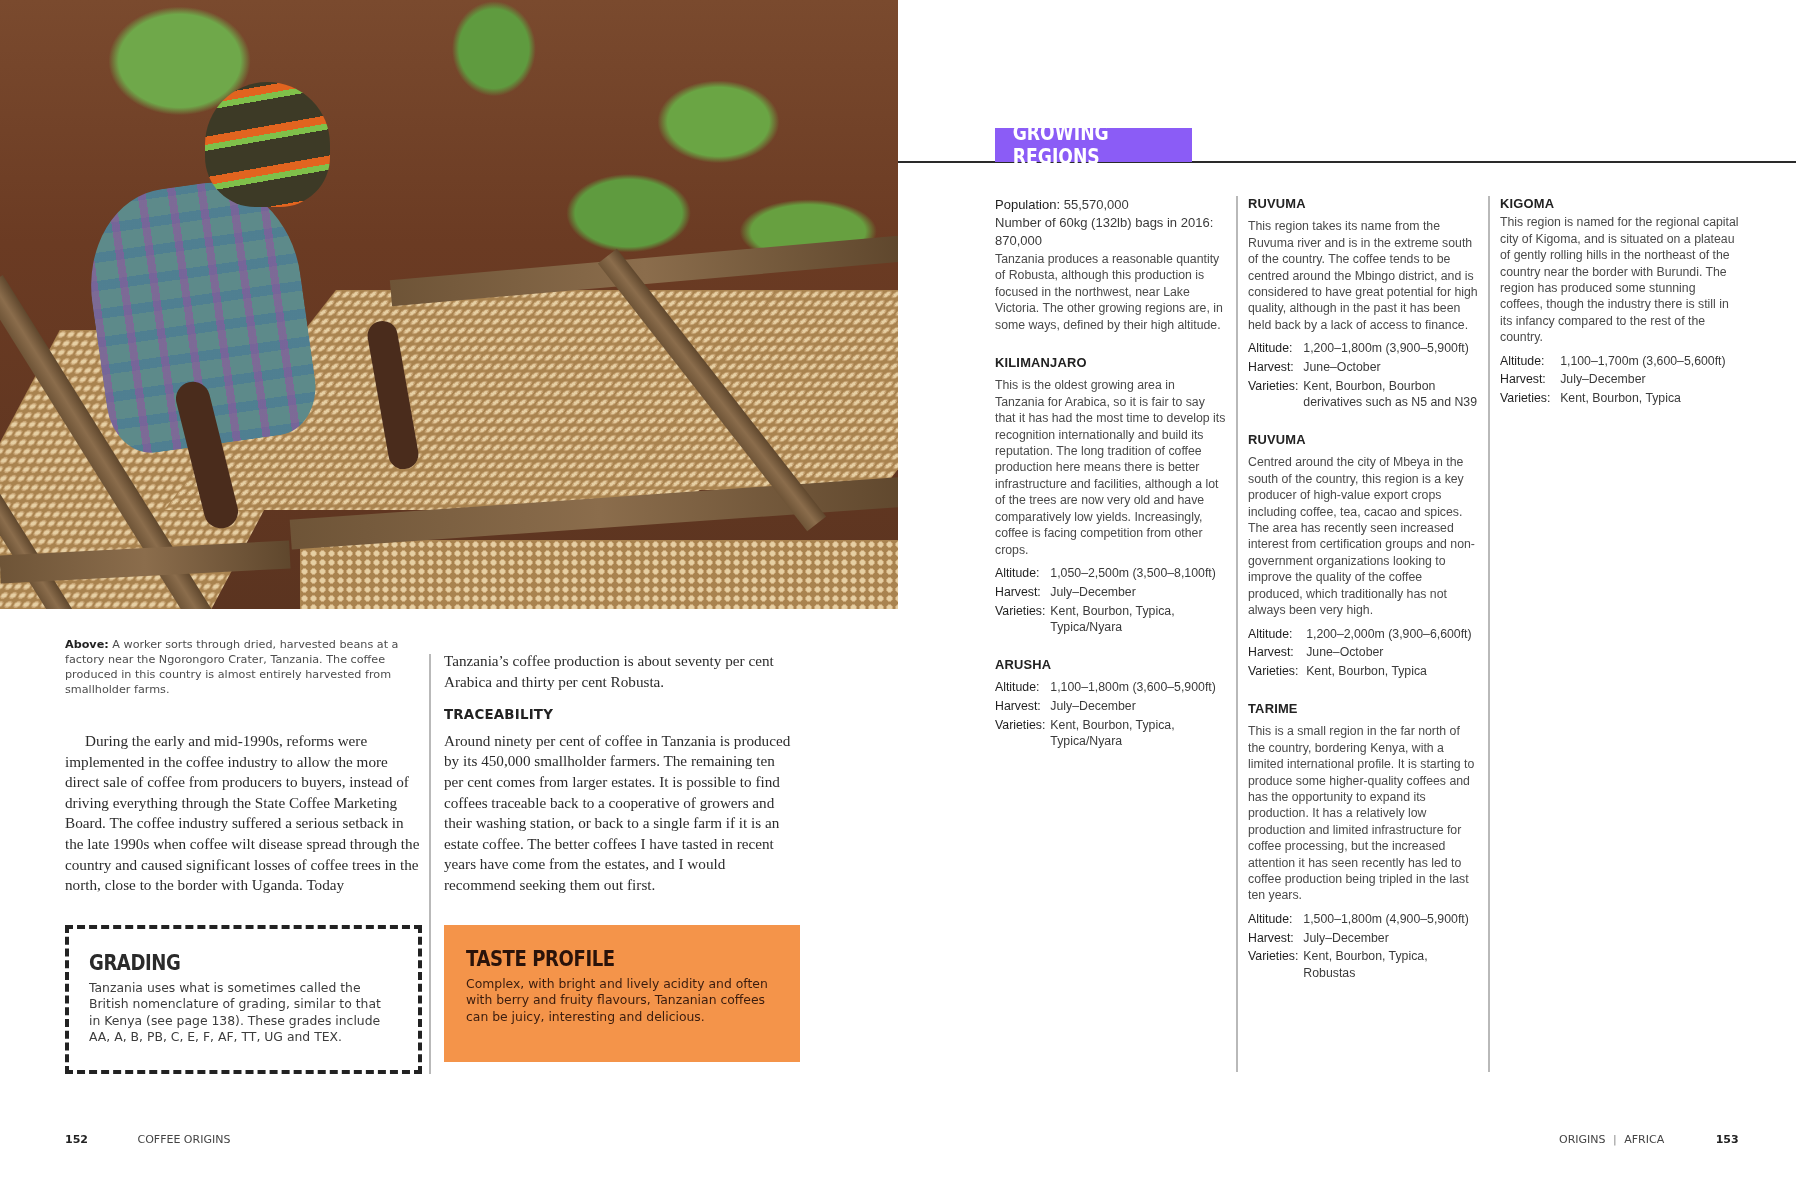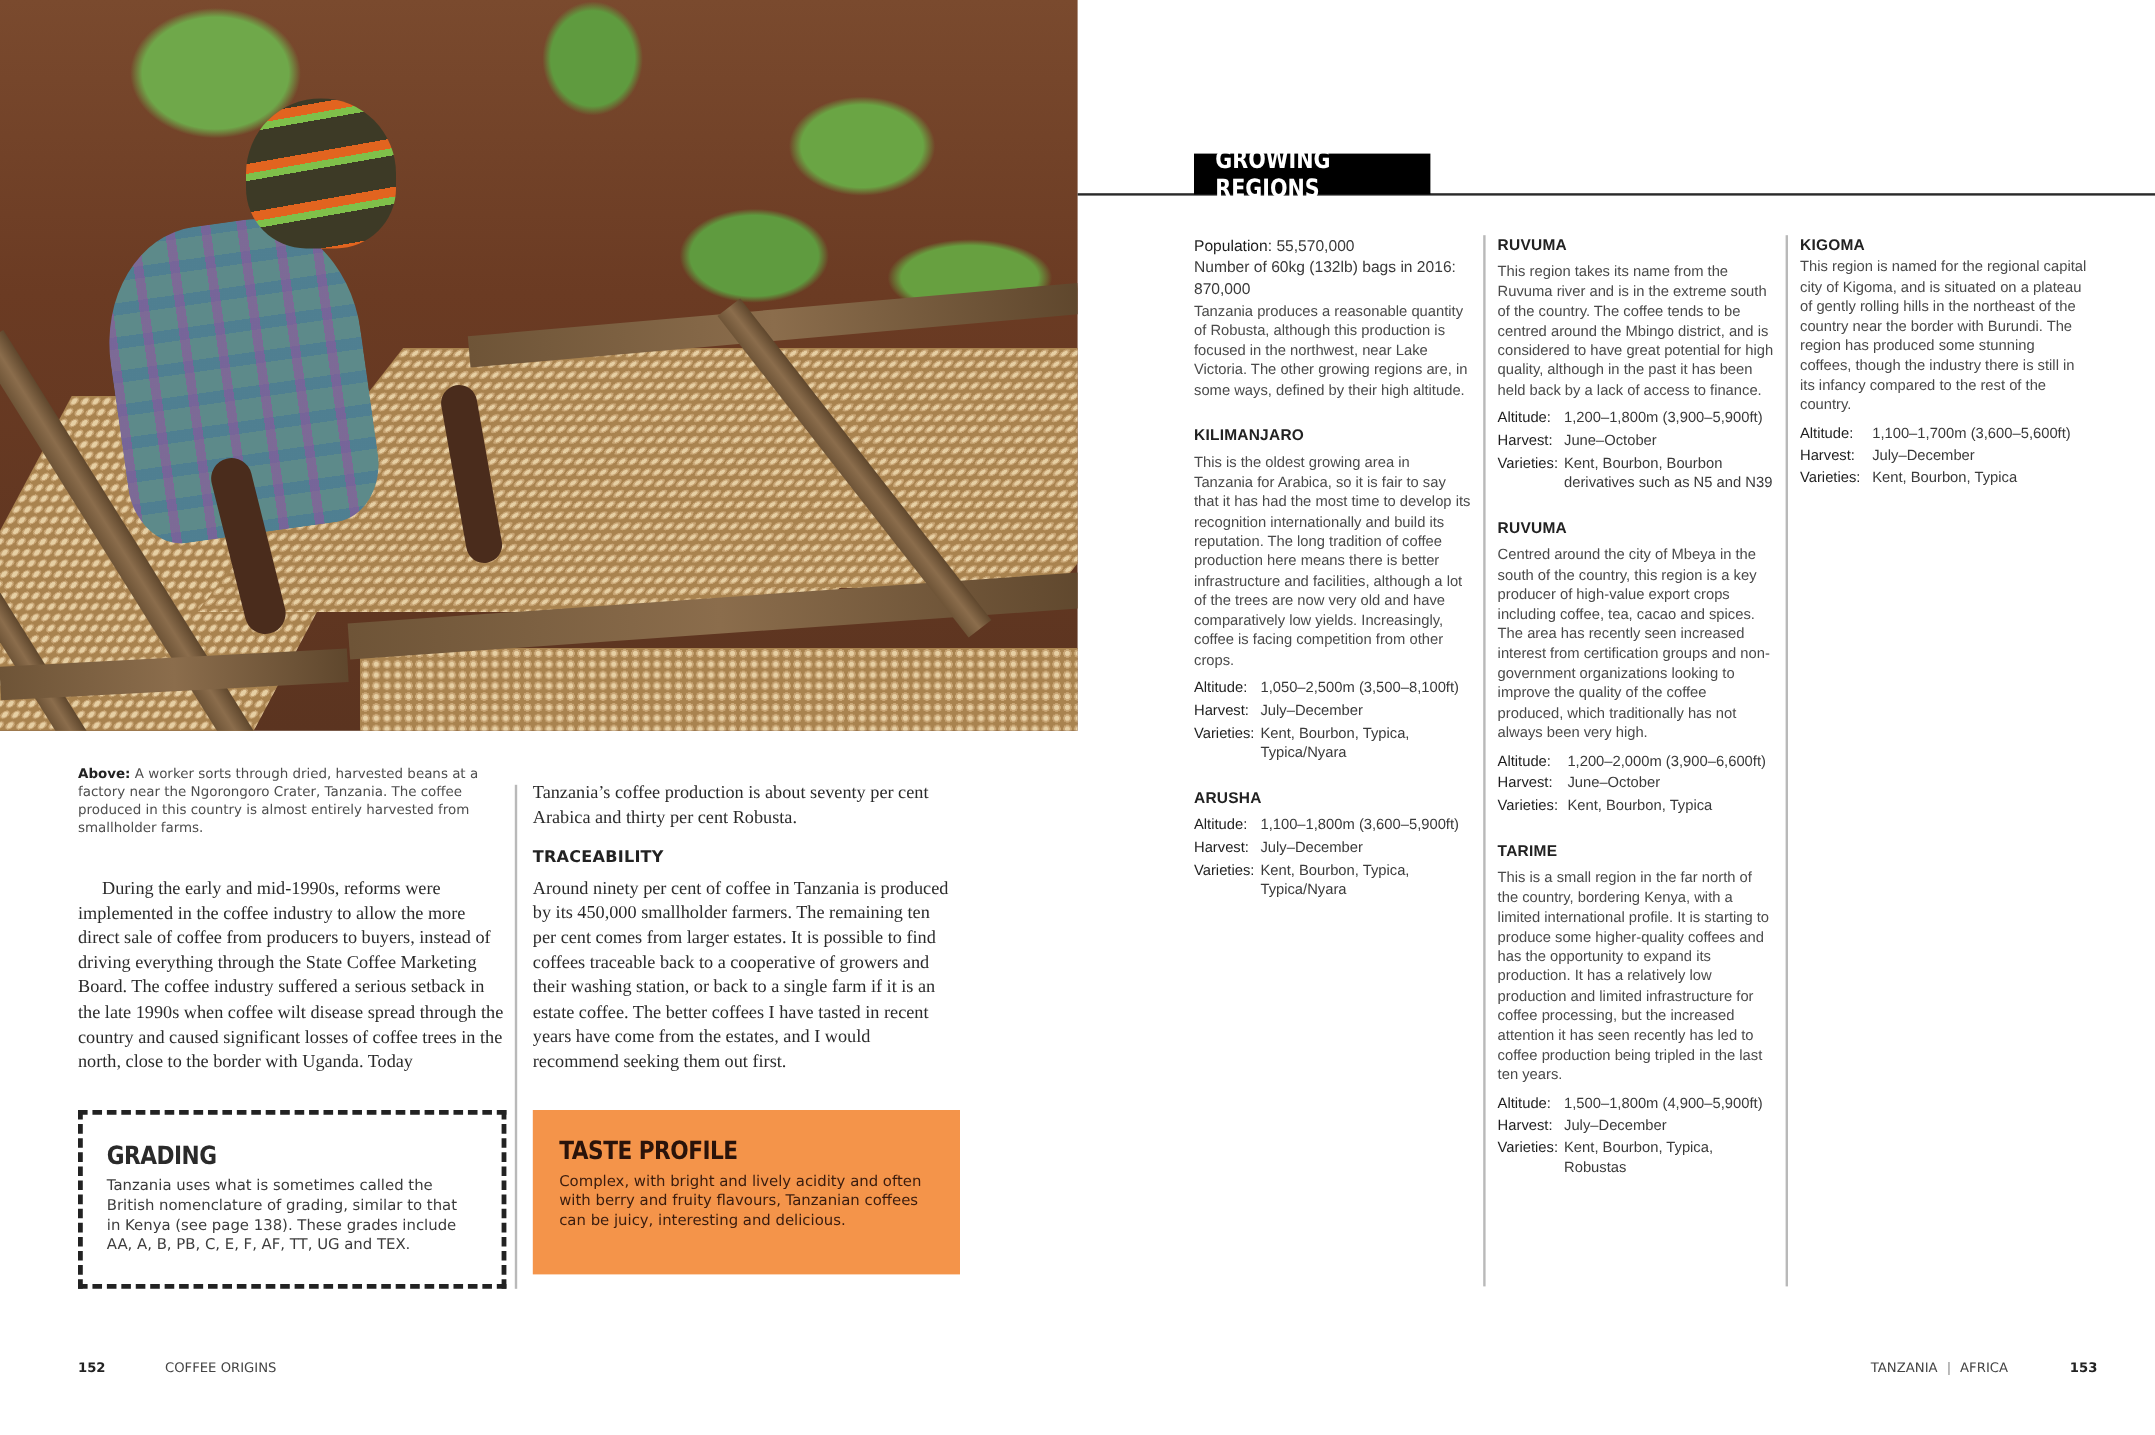--- a/index.html
+++ b/index.html
@@ -68,21 +68,21 @@
   .taste-box {
     position: absolute; left: 444px; top: 925px; width: 356px; height: 137px;
     background: #f4944a; padding: 22px 22px 0 22px;
   }
   .taste-box .box-title { color: #2a130a; }
   .taste-box .box-text { color: #3a1c0e; }
 
   
   .regions-rule { position: absolute; left: 898px; top: 161px; width: 898px; height: 2px; background: #2a2a2a; }
   .regions-tab {
-    position: absolute; left: 995px; top: 128px; width: 197px; height: 34px; background: #000000;
+    position: absolute; left: 995px; top: 128px; width: 197px; height: 34px; background: #8b5cf6;
     display: flex; align-items: center; justify-content: center;
   }
   .regions-tab span {
     color: #fff; font-family: "DejaVu Sans", sans-serif; font-weight: bold; font-size: 21px;
     display: inline-block; transform: scaleX(0.82); letter-spacing: 0;
   }
 
   .rcol {
     position: absolute; top: 196px;
     font-family: Liberation Sans, sans-serif; font-size: 12.3px; line-height: 16.4px; color: #4a4a4a;
@@ -292,17 +292,17 @@
       <tr>
             <td class="k">Varieties:</td>
             <td>Kent, Bourbon, Typica</td>
           </tr>
     </tbody>
       </table>
   </div>
 </div>
 
 <div class="folio" style="left:1559px;">
-  <span>TANZANIA</span>
+  <span>ORIGINS</span>
   <span style="margin:0 4px;color:#888;">|</span>
   <span>AFRICA</span>
   <span class="num" style="margin-left:48px;">153</span>
 </div>
 
 </body></html>

